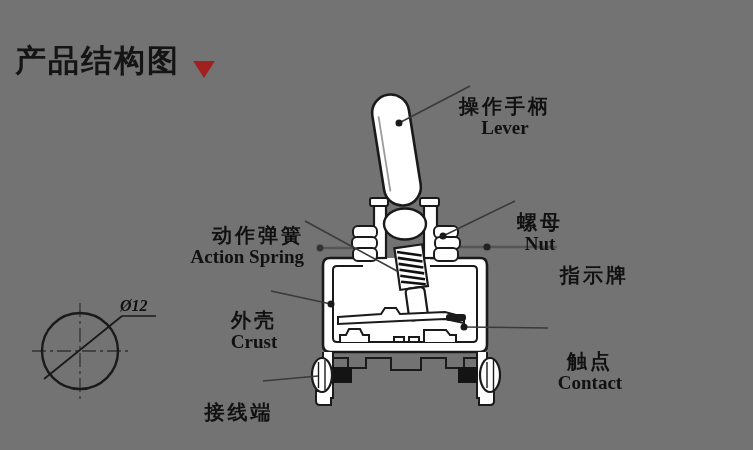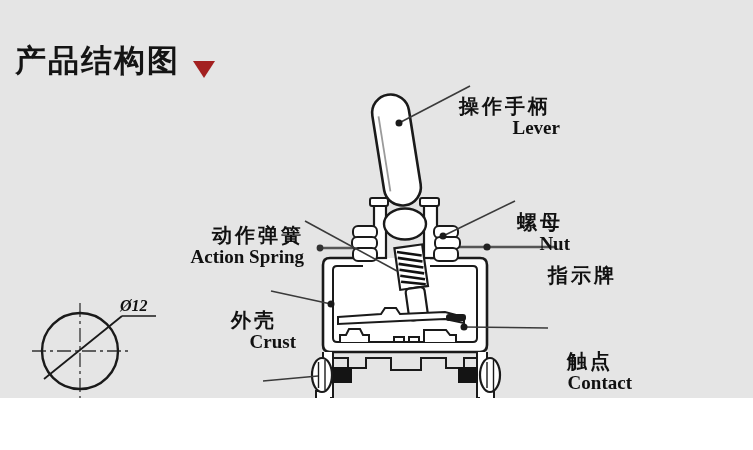--- a/index.html
+++ b/index.html
@@ -1,32 +1,32 @@
 <!DOCTYPE html>
 <html><head>
 <meta charset="utf-8">
 <style>
   html,body{margin:0;padding:0;background:#fff;}
   .stage{
-    position:relative;width:753px;height:398px;background:#e5e5e5;
+    position:relative;width:753px;height:450px;background:#737373;
     font-family:"Liberation Sans", sans-serif;overflow:hidden;
   }
   .page-title{
     position:absolute;left:15px;top:40px;
     font-size:31px;font-weight:bold;color:#141414;letter-spacing:2px;
   }
   .title-arrow{
     position:absolute;left:193px;top:61px;width:0;height:0;
     border-left:11px solid transparent;border-right:11px solid transparent;
     border-top:17px solid #a32020;
   }
   svg{position:absolute;left:0;top:0;}
   .lbl{position:absolute;color:#111;line-height:1.08;margin-top:44px;}
   .lbl .zh{font-family:"Liberation Sans", sans-serif;font-weight:bold;font-size:20px;letter-spacing:3px;white-space:nowrap;}
-  .lbl .en{font-family:"Liberation Serif", serif;font-weight:bold;font-size:19px;white-space:nowrap;letter-spacing:0px;text-align:right;}
+  .lbl .en{font-family:"Liberation Serif", serif;font-weight:bold;font-size:19px;white-space:nowrap;letter-spacing:0px;}
   .lbl.center{text-align:center;}
   .lbl.right{text-align:right;}
   .dim-label{
     position:absolute;left:120px;top:297px;
     font-family:"Liberation Serif", serif;font-weight:bold;font-style:italic;
     font-size:16px;color:#111;text-align:center;
   }
 </style>
 </head>
 <body>
@@ -138,21 +138,21 @@
   <div class="lbl right" style="left:164px;top:181px;width:140px;">
     <div class="zh">动作弹簧</div>
     <div class="en">Action Spring</div>
   </div>
 
   <div class="lbl center" style="left:510px;top:168px;width:60px;">
     <div class="zh">螺母</div>
     <div class="en">Nut</div>
   </div>
 
-  <div class="lbl" style="left:548px;top:221px;">
+  <div class="lbl" style="left:560px;top:221px;">
     <div class="zh">指示牌</div>
   </div>
 
   <div class="lbl center" style="left:212px;top:266px;width:84px;">
     <div class="zh">外壳</div>
     <div class="en">Crust</div>
   </div>
 
   <div class="lbl center" style="left:548px;top:307px;width:84px;">
     <div class="zh">触点</div>

